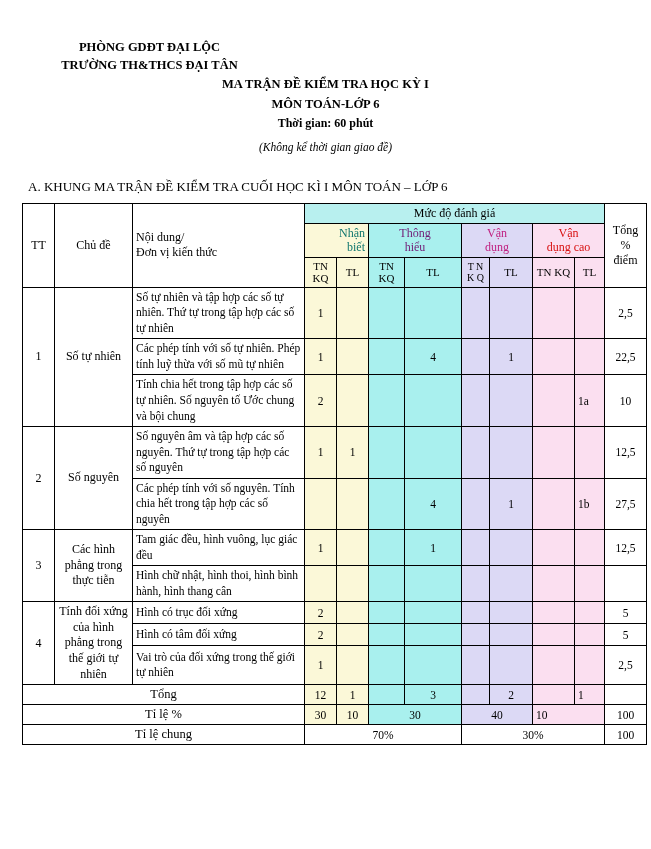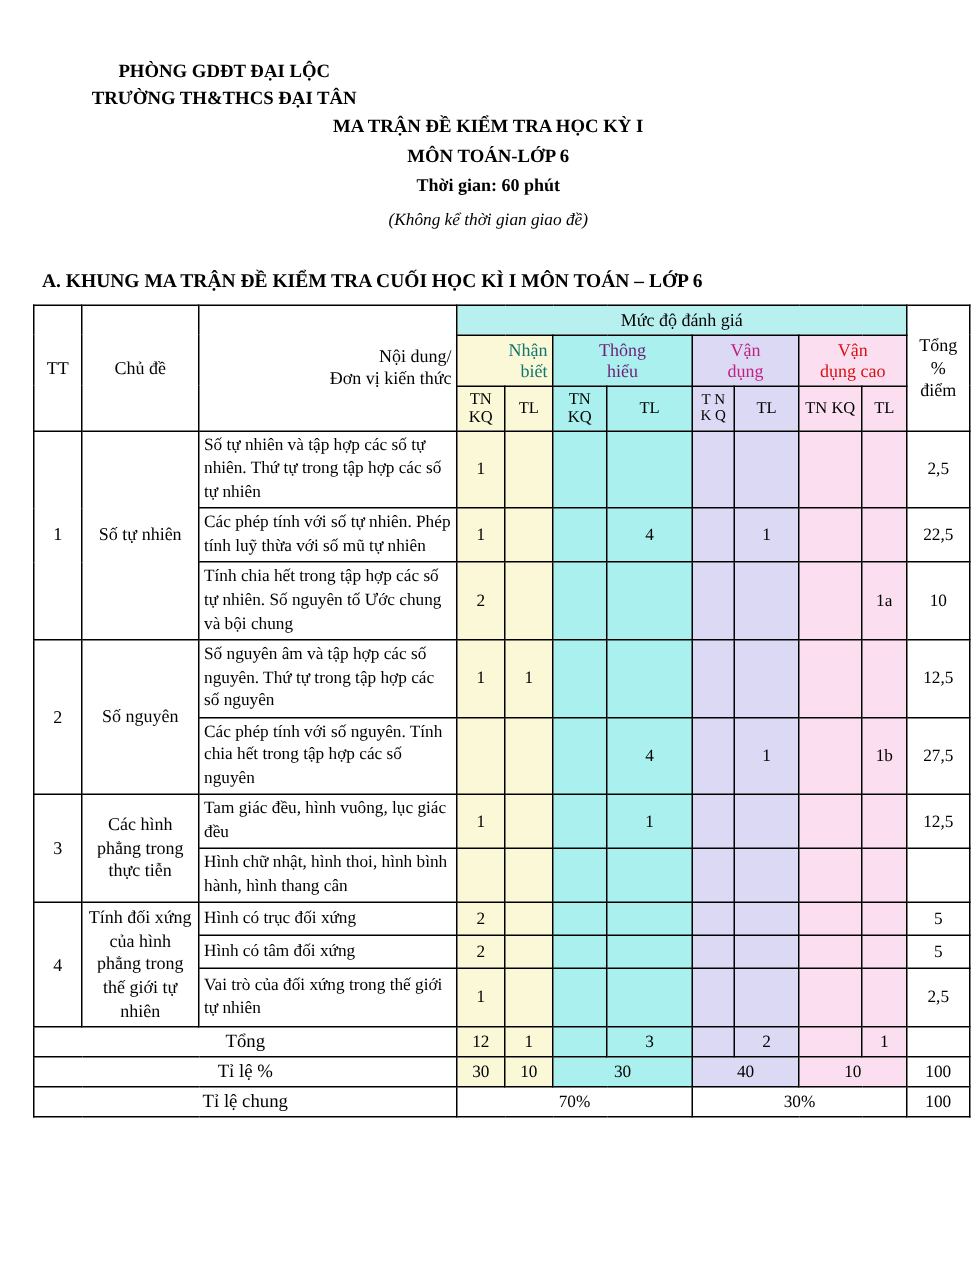--- a/index.html
+++ b/index.html
@@ -50,21 +50,21 @@
     font-style: italic;
     font-size: 11.5px;
     padding-top: 5px;
   }
   .header-right .time-line {
     font-size: 12px;
   }
 
   
   .section-title {
-    font-weight: bold;
+    font-weight: normal;
     font-size: 13px;
     padding: 22px 0 8px 28px;
   }
 
   
   .table-wrap {
     padding: 0 22px;
     box-sizing: border-box;
   }
   table.matrix {
@@ -96,21 +96,21 @@
   .sub-vdc{ background: #fbdff0; font-weight: bold; text-align: center; font-size: 11px; line-height:1.15;}
 
   
   .col-nb-tn { background: #fbf8d8; text-align: center; }
   .col-nb-tl { background: #fbf8d8; text-align: center; }
   .col-th-tn { background: #a9f0ee; text-align: center; }
   .col-th-tl { background: #a9f0ee; text-align: center; }
   .col-vd-tn { background: #dcd9f5; text-align: center; }
   .col-vd-tl { background: #dcd9f5; text-align: center; }
   .col-vdc-tn{ background: #fbdff0; text-align: center; }
-  .col-vdc-tl{ background: #fbdff0; text-align: center; }
+  .col-vdc-tl{ background: #fbdff0; text-align: left; }
   .col-total { background: #ffffff; text-align: center; font-weight: bold; }
 
   .cell-tt { text-align: center; font-weight: bold; font-size: 12px; }
   .cell-topic { text-align: center; font-weight: bold; font-size: 12px; line-height: 1.3; }
   .cell-content { text-align: left; font-size: 11.5px; line-height: 1.35; padding: 4px 5px; }
 
   .row-tong td { font-weight: bold; }
   .label-tong { text-align: center; font-weight: bold; font-size: 12.5px; }
 
   
@@ -161,21 +161,21 @@
           <col class="w-vdtl">
         <col class="w-vdctn">
           <col class="w-vdctl">
         <col class="w-total">
       </colgroup>
       <tbody>
 
         <tr>
           <td rowspan="3" class="cell-tt">TT</td>
           <td rowspan="3" class="cell-topic">Chủ đề</td>
-          <td rowspan="3" class="c-bold" style="text-align:right; font-size:12px;">
+          <td rowspan="3" class="c-bold" style="text-align:left; font-size:12px;">
             <div>Nội dung/</div>
             <div>Đơn vị kiến thức</div>
           </td>
           <td colspan="8" class="h-muc">Mức độ đánh giá</td>
           <td rowspan="3" class="h-tong">
             <div>Tổng</div>
             <div>%</div>
             <div>điểm</div>
           </td>
         </tr>

